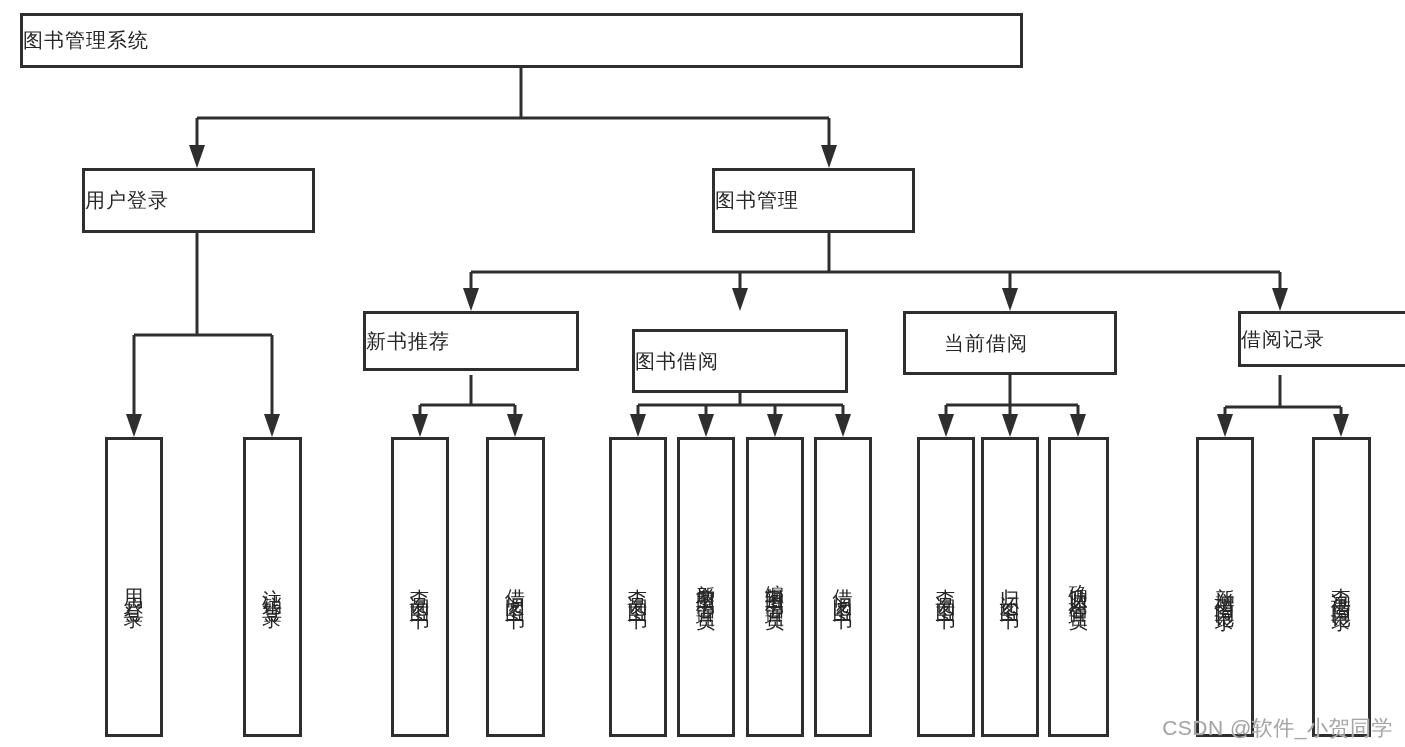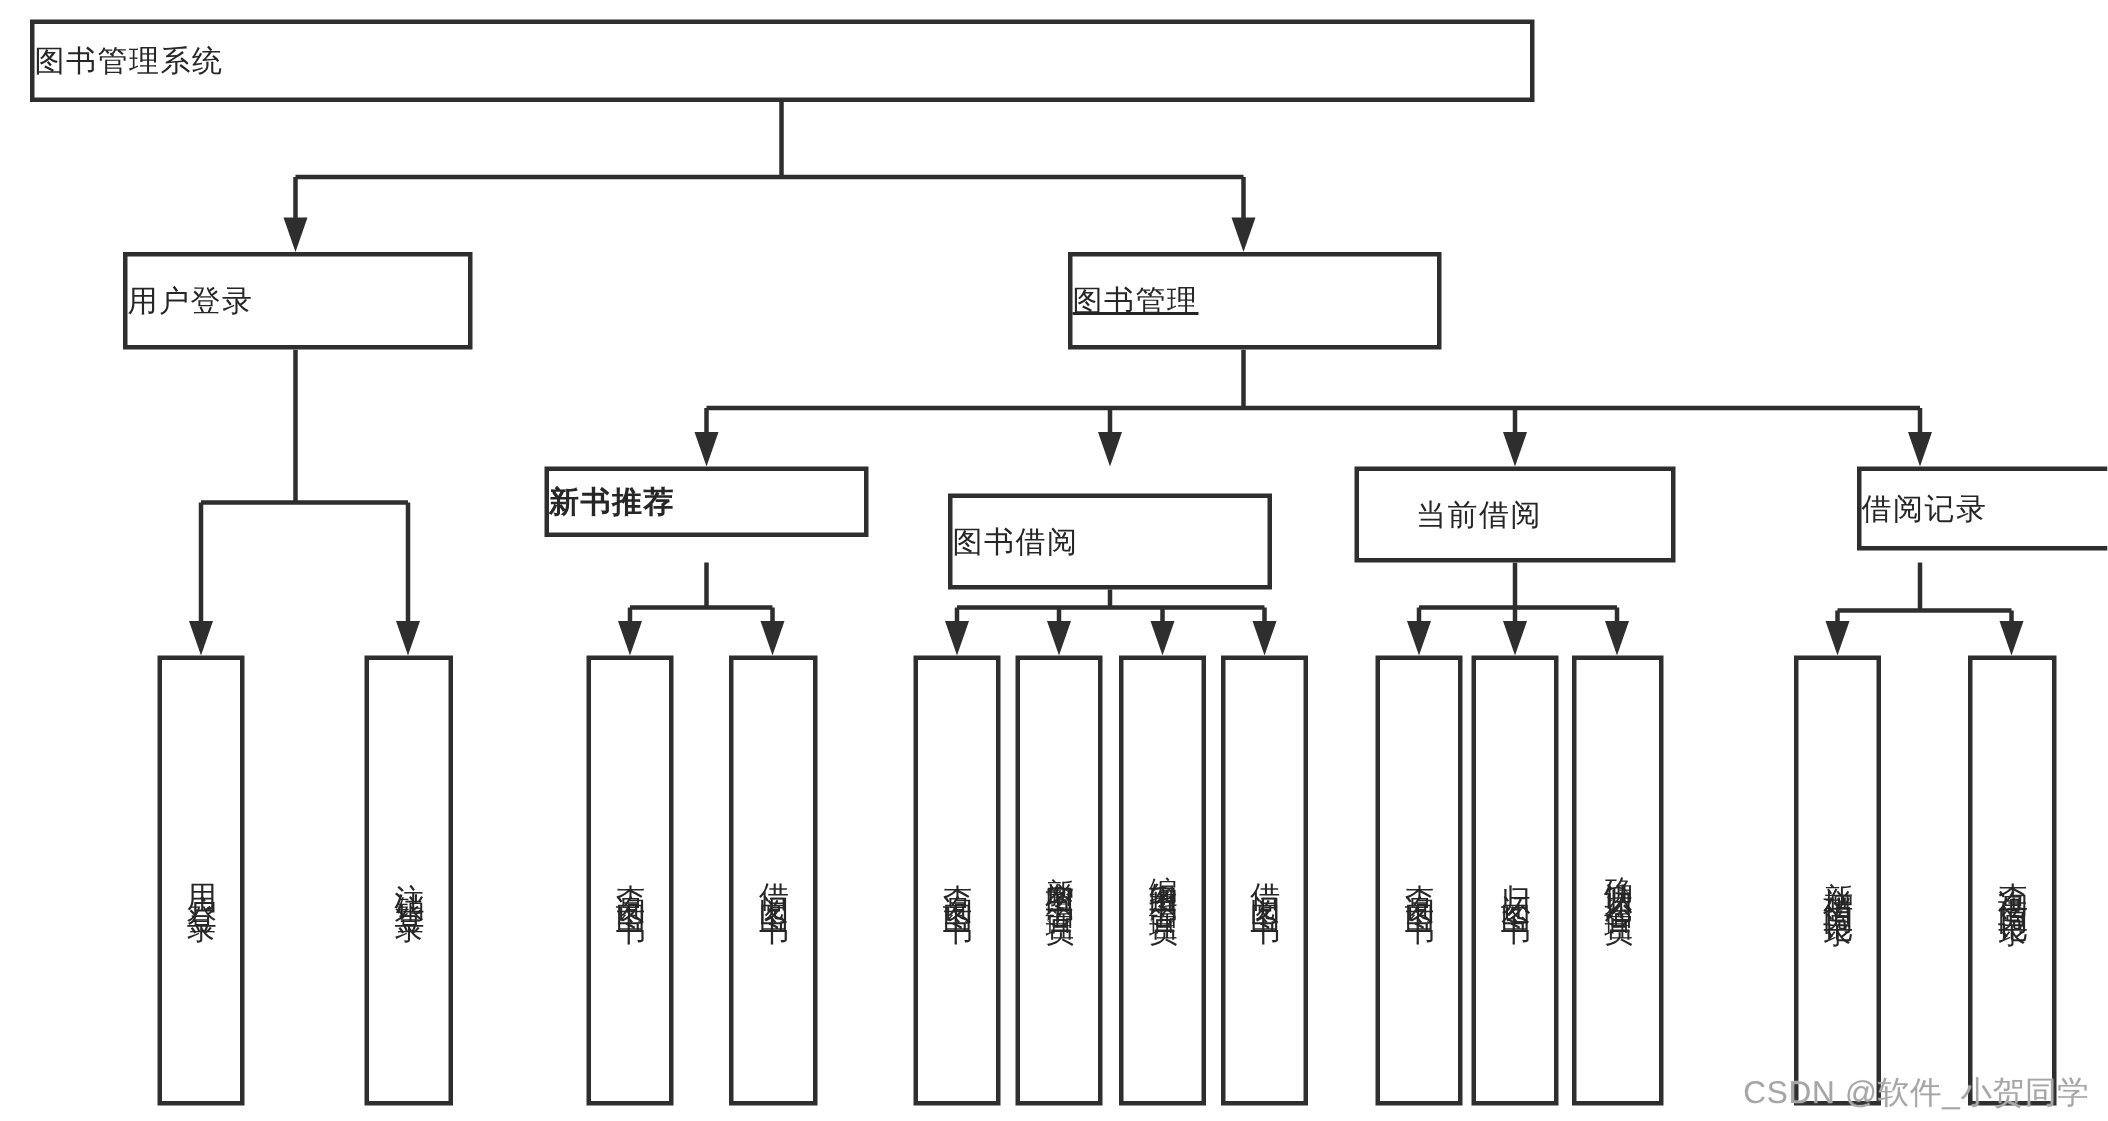--- a/index.html
+++ b/index.html
@@ -124,25 +124,25 @@
       <polygon points="1333,414 1349,414 1341,437" fill="#2e2e2e"></polygon>
     </svg>
 
   <div class="box" style="left:20px; top:13px; width:1003px; height:55px;">
     <span>图书管理系统</span>
   </div>
 
   <div class="box" style="left:82px; top:168px; width:233px; height:65px;">
     <span>用户登录</span>
   </div>
-  <div class="box" style="left:712px; top:168px; width:249px; height:65px;text-decoration:underline;">
+  <div class="box" style="left:712px; top:168px; width:203px; height:65px;">
     <span>图书管理</span>
   </div>
 
-  <div class="box" style="left:363px; top:311px; width:216px; height:47px;font-weight:bold;">
+  <div class="box" style="left:363px; top:311px; width:216px; height:60px;">
     <span>新书推荐</span>
   </div>
   <div class="box" style="left:632px; top:311px; width:216px; height:64px;margin-top:18px;">
     <span>图书借阅</span>
   </div>
   <div class="box" style="left:903px; top:311px; width:214px; height:64px;padding-left:38px;">
     <span>当前借阅</span>
   </div>
   <div class="box" style="left:1238px; top:311px; width:214px; height:56px;">
     <span>借阅记录</span>

